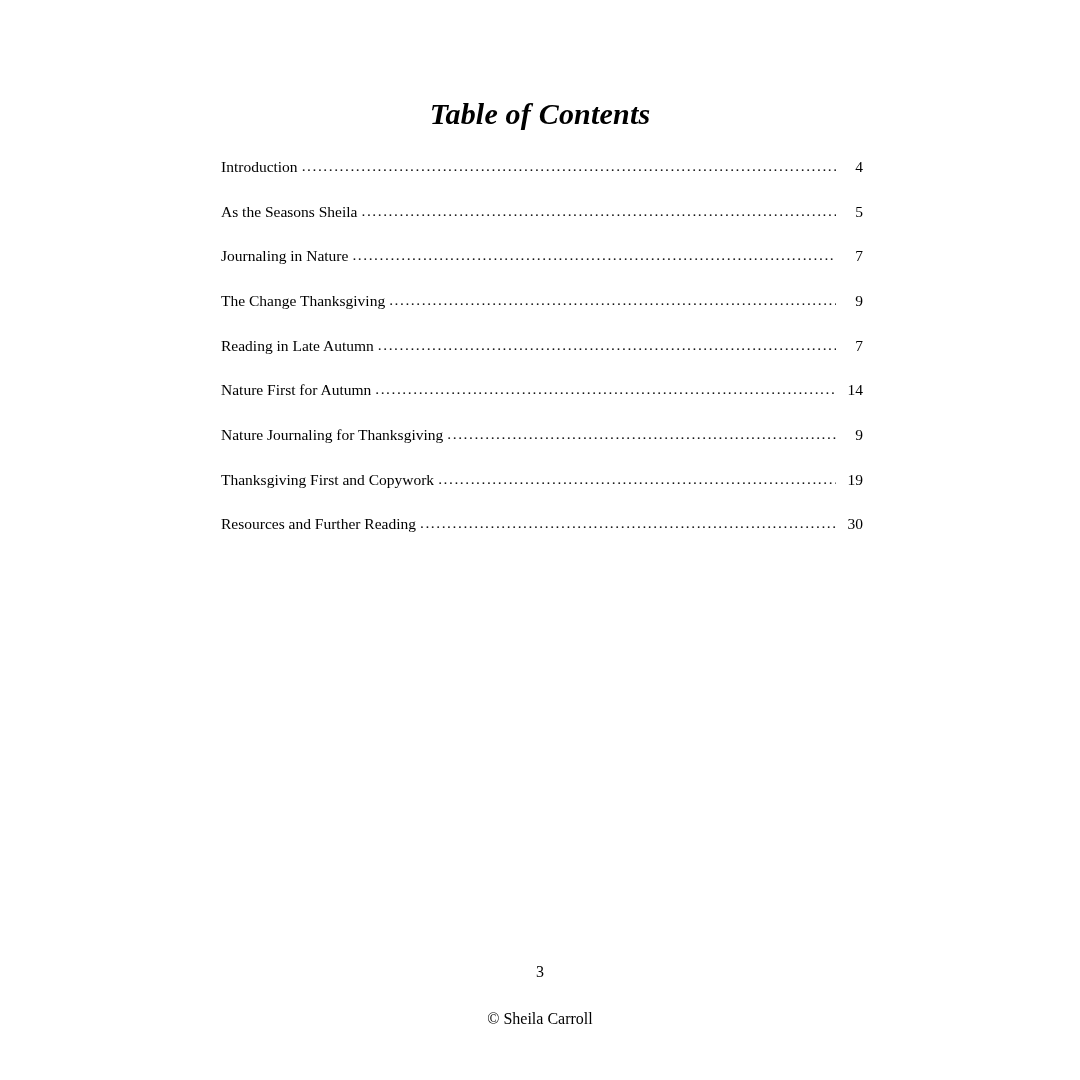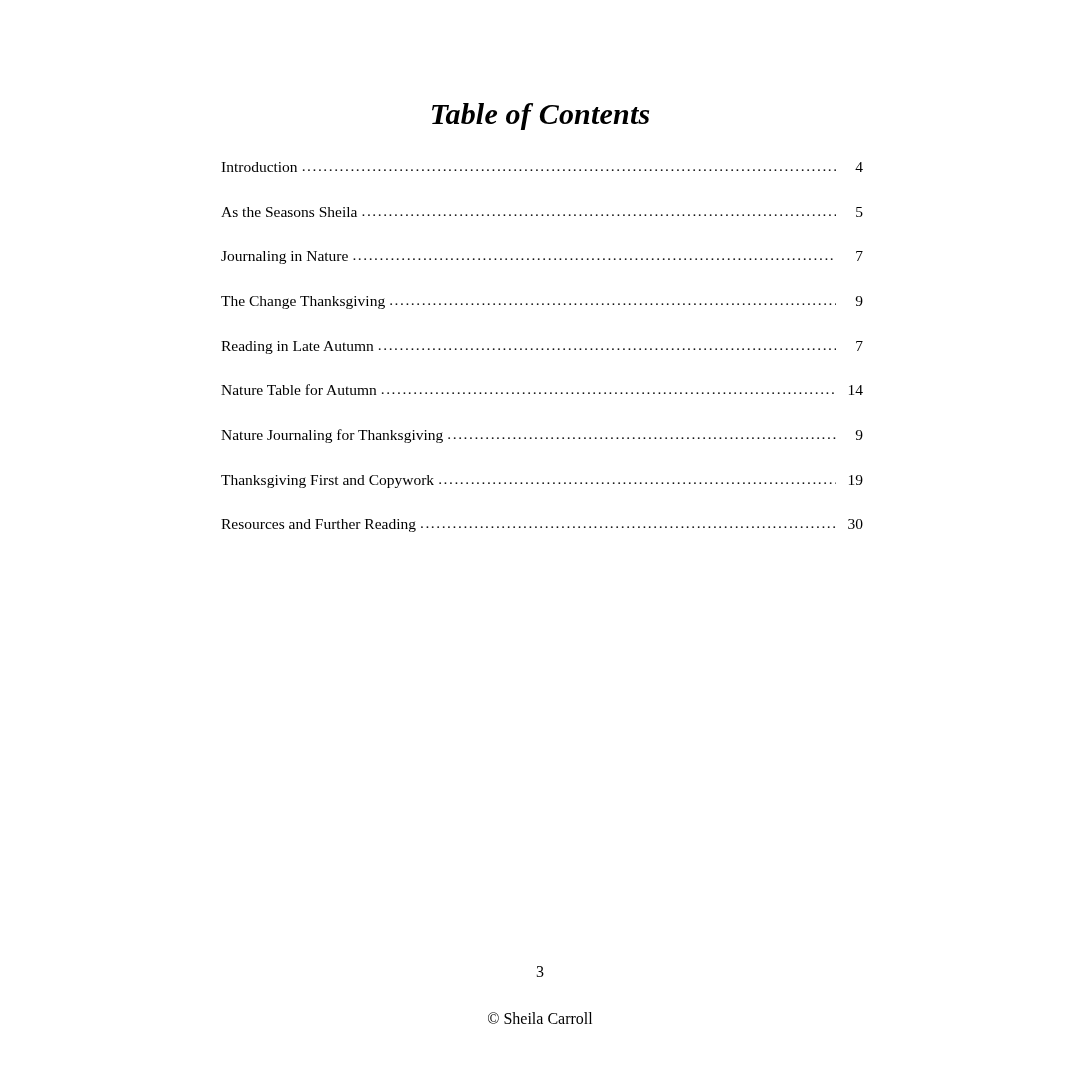--- a/index.html
+++ b/index.html
@@ -125,21 +125,21 @@
       <span class="entry-page">9</span>
     </div>
 
     <div class="toc-entry">
       <span class="entry-title">Reading in Late Autumn</span>
       <span class="leader">................................................................................................................................................................</span>
       <span class="entry-page">7</span>
     </div>
 
     <div class="toc-entry">
-      <span class="entry-title">Nature Table for Autumn</span>
+      <span class="entry-title">Nature First for Autumn</span>
       <span class="leader">................................................................................................................................................................</span>
       <span class="entry-page">14</span>
     </div>
 
     <div class="toc-entry">
       <span class="entry-title">Nature Journaling for Thanksgiving</span>
       <span class="leader">................................................................................................................................................................</span>
       <span class="entry-page">9</span>
     </div>
 

